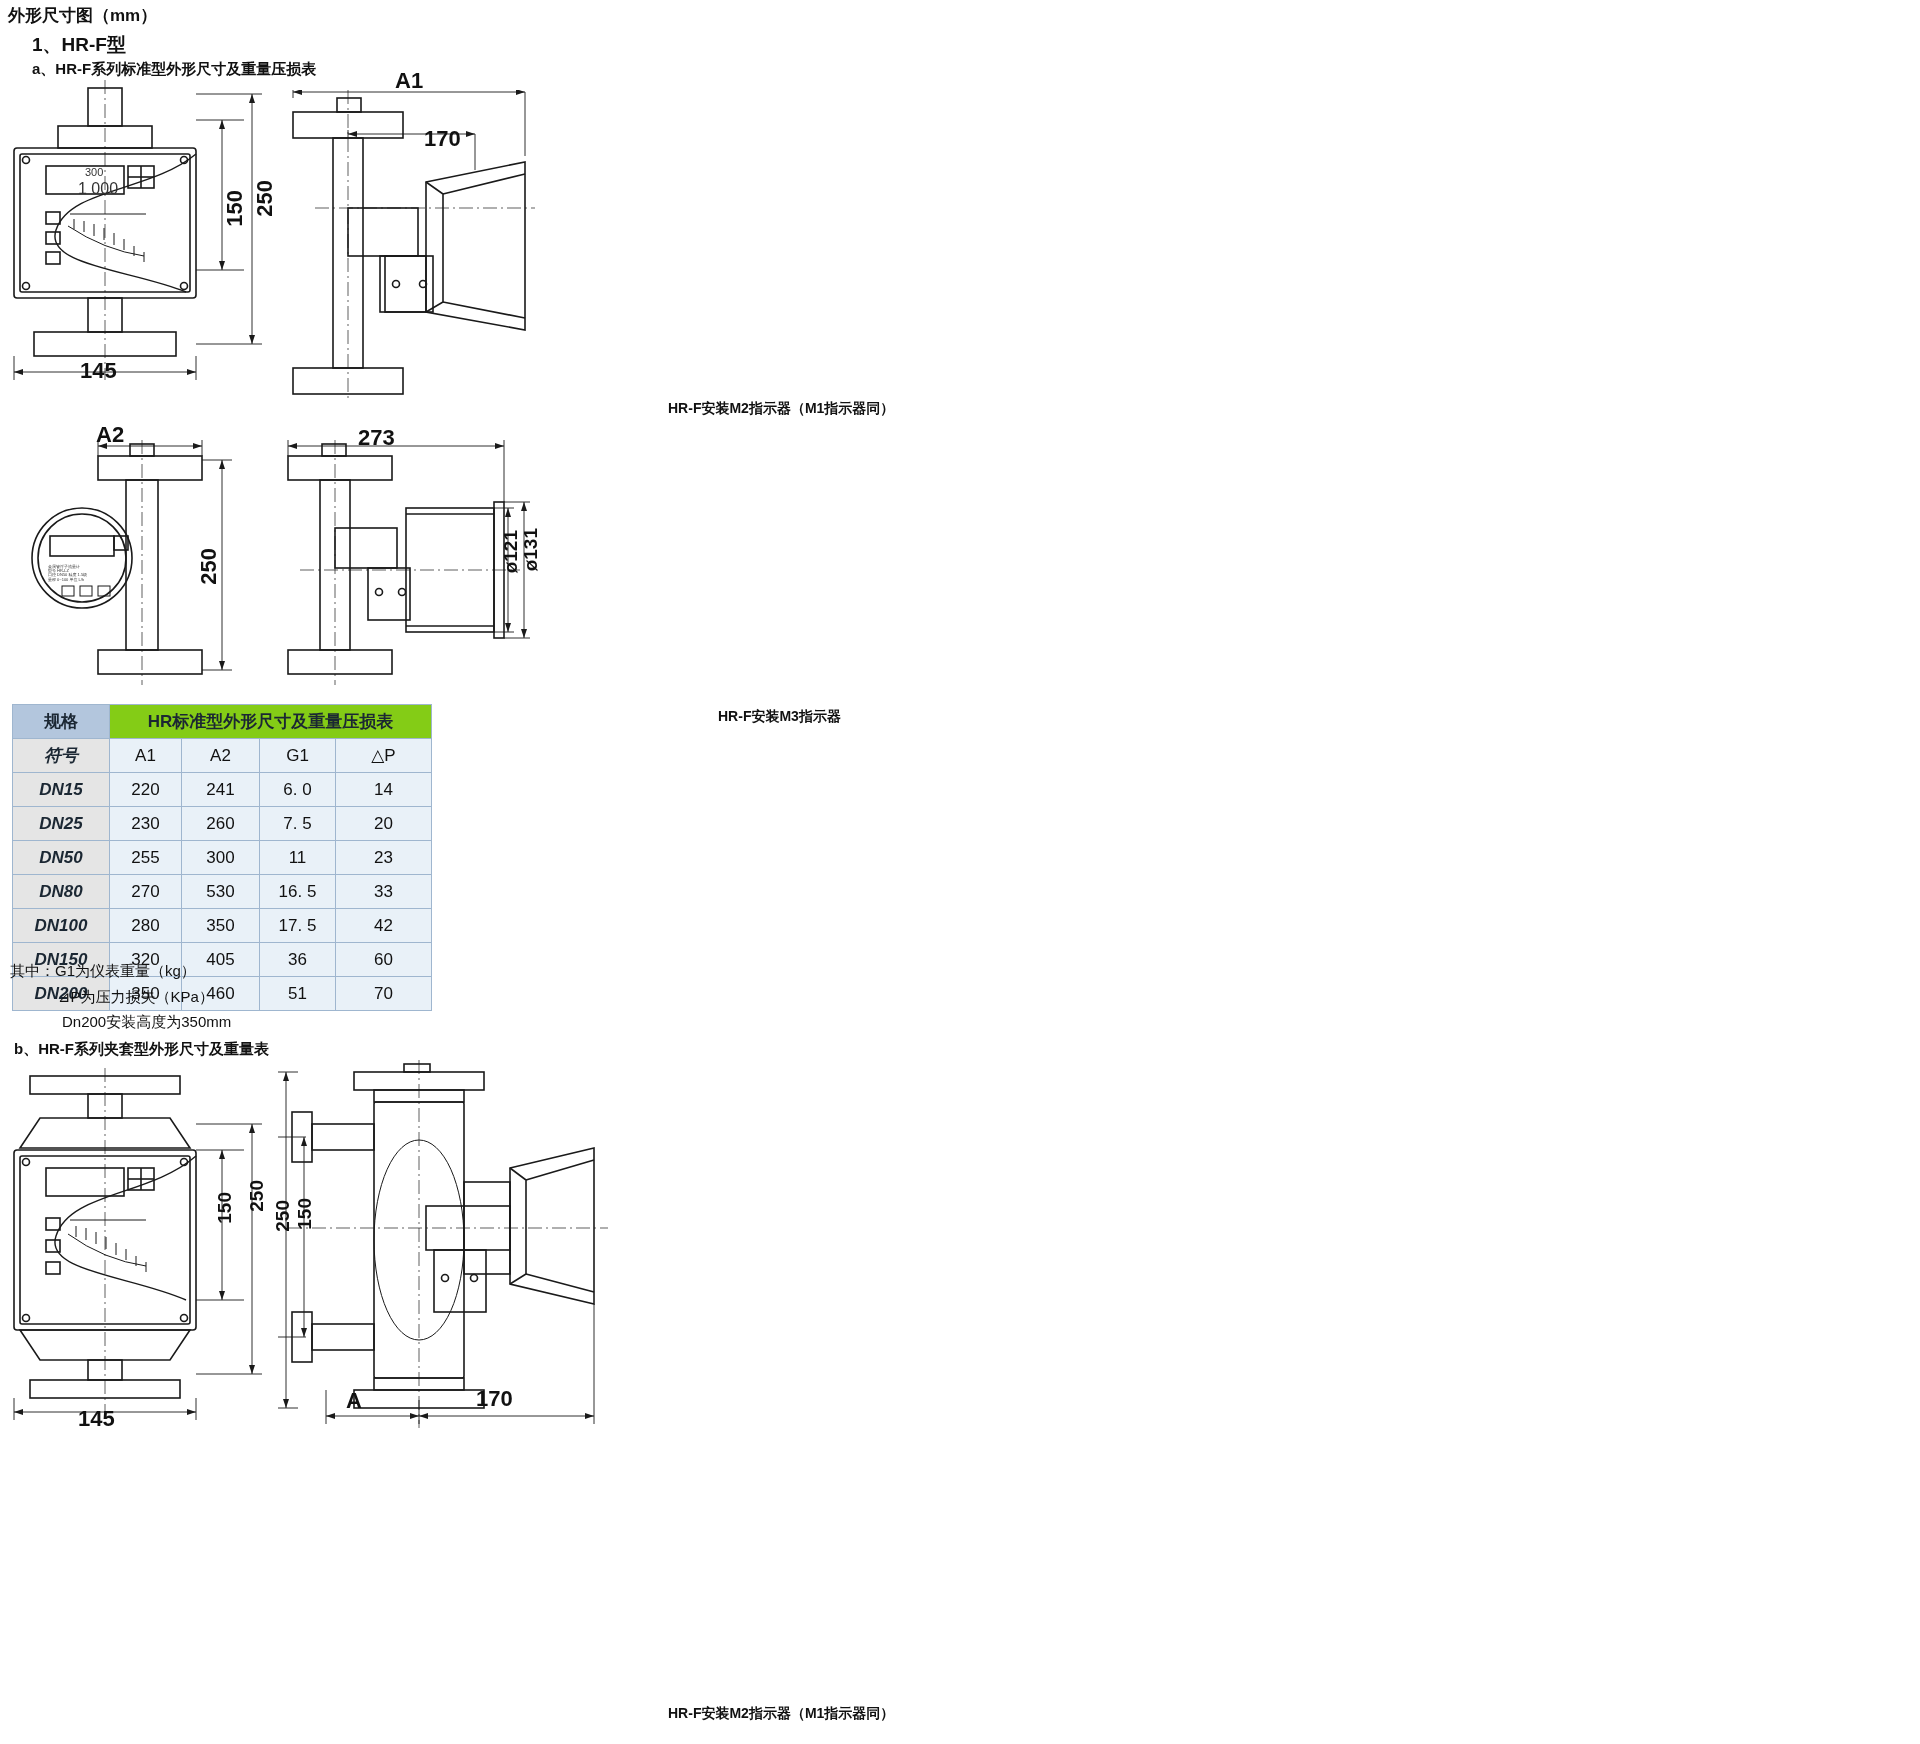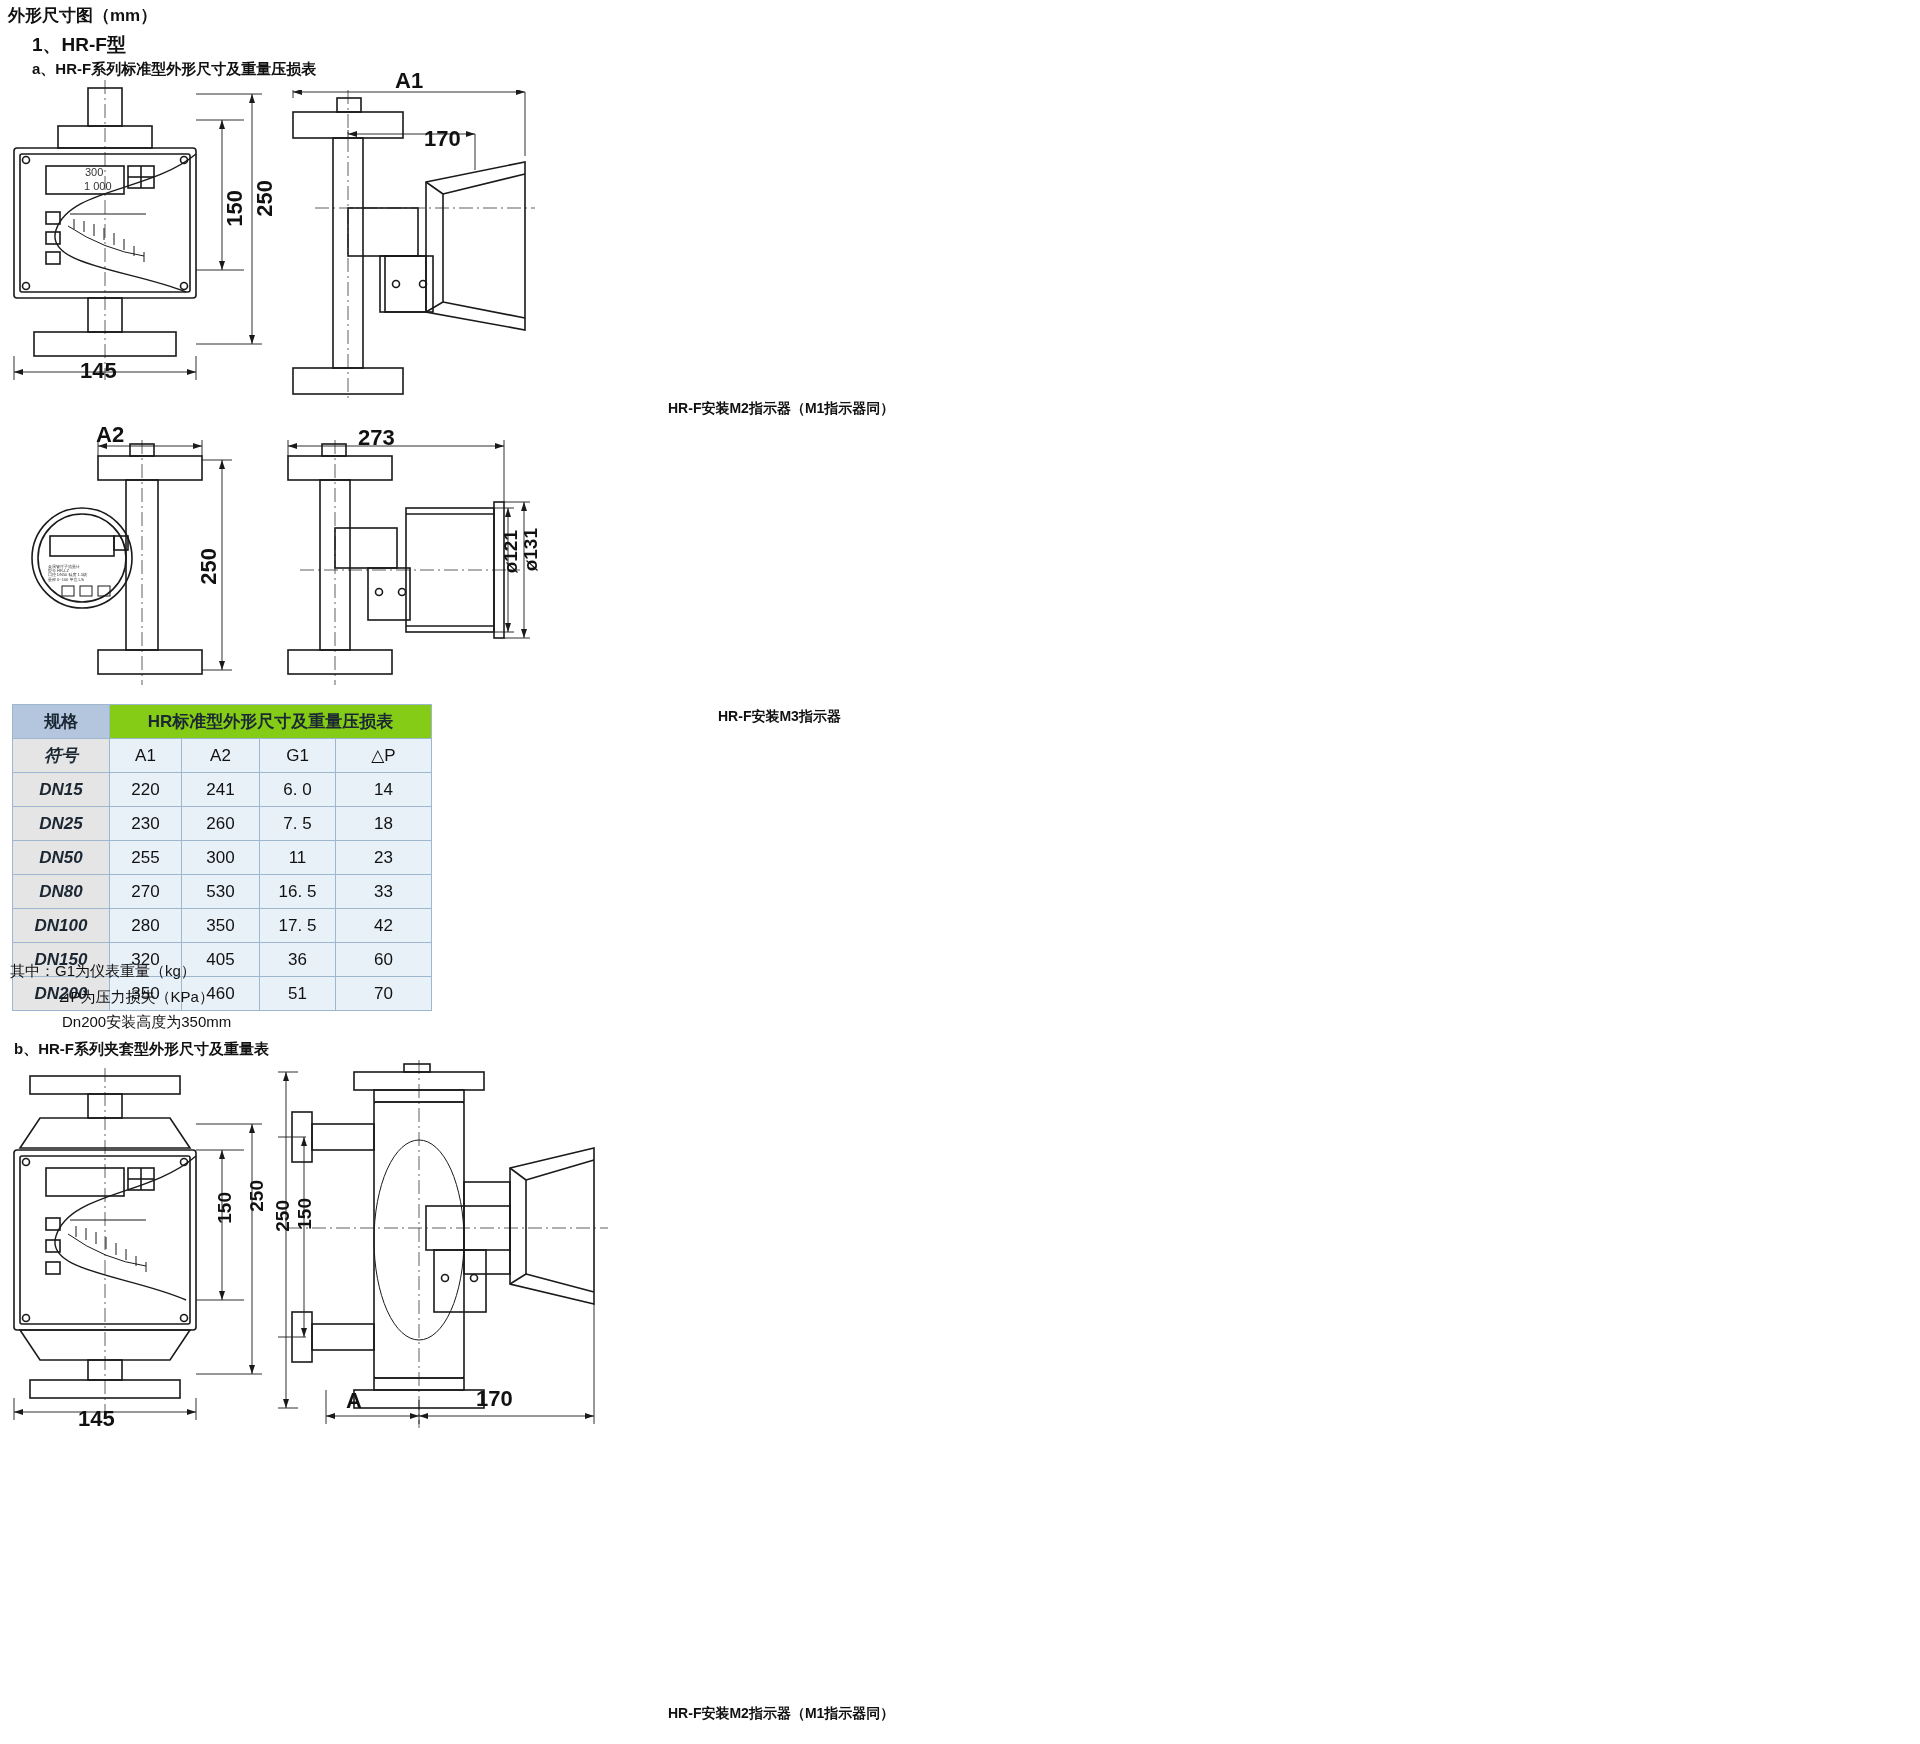--- a/index.html
+++ b/index.html
@@ -103,21 +103,21 @@
     <line x1="196" y1="276" x2="196" y2="300"></line>
     <line x1="14" y1="292" x2="196" y2="292"></line>
     <path d="M14 292 l9 -3 v6 z" fill="#1a1a1a" stroke="none"></path>
     <path d="M196 292 l-9 -3 v6 z" fill="#1a1a1a" stroke="none"></path>
   </g>
 </svg>
 </div>
 <div class="abs dim" style="left:80px;top:358px;">145</div>
 
 <div class="abs" style="left:85px;top:166px;font-size:11px;color:#333;">300</div>
-<div class="abs" style="left:84px;top:180px;font-size:11px;color:#333;">1 000</div>
+<div class="abs" style="left:78px;top:180px;font-size:16px;color:#333;">1 000</div>
 
 <div class="abs" style="left:196px;top:80px;">
 <svg width="80" height="310" viewBox="0 0 80 310">
   <g stroke="#1a1a1a" stroke-width="0.9" fill="none">
     <line x1="0" y1="40" x2="48" y2="40"></line>
     <line x1="0" y1="190" x2="48" y2="190"></line>
     <line x1="0" y1="14" x2="66" y2="14"></line>
     <line x1="0" y1="264" x2="66" y2="264"></line>
     <line x1="26" y1="40" x2="26" y2="190"></line>
     <line x1="56" y1="14" x2="56" y2="264"></line>
@@ -323,21 +323,21 @@
       <td class="cell">220</td>
       <td class="cell">241</td>
       <td class="cell">6. 0</td>
       <td class="cell">14</td>
     </tr>
     <tr>
       <td class="rowlab">DN25</td>
       <td class="cell">230</td>
       <td class="cell">260</td>
       <td class="cell">7. 5</td>
-      <td class="cell">18</td>
+      <td class="cell">20</td>
     </tr>
     <tr>
       <td class="rowlab">DN50</td>
       <td class="cell">255</td>
       <td class="cell">300</td>
       <td class="cell">11</td>
       <td class="cell">23</td>
     </tr>
     <tr>
       <td class="rowlab">DN80</td>

